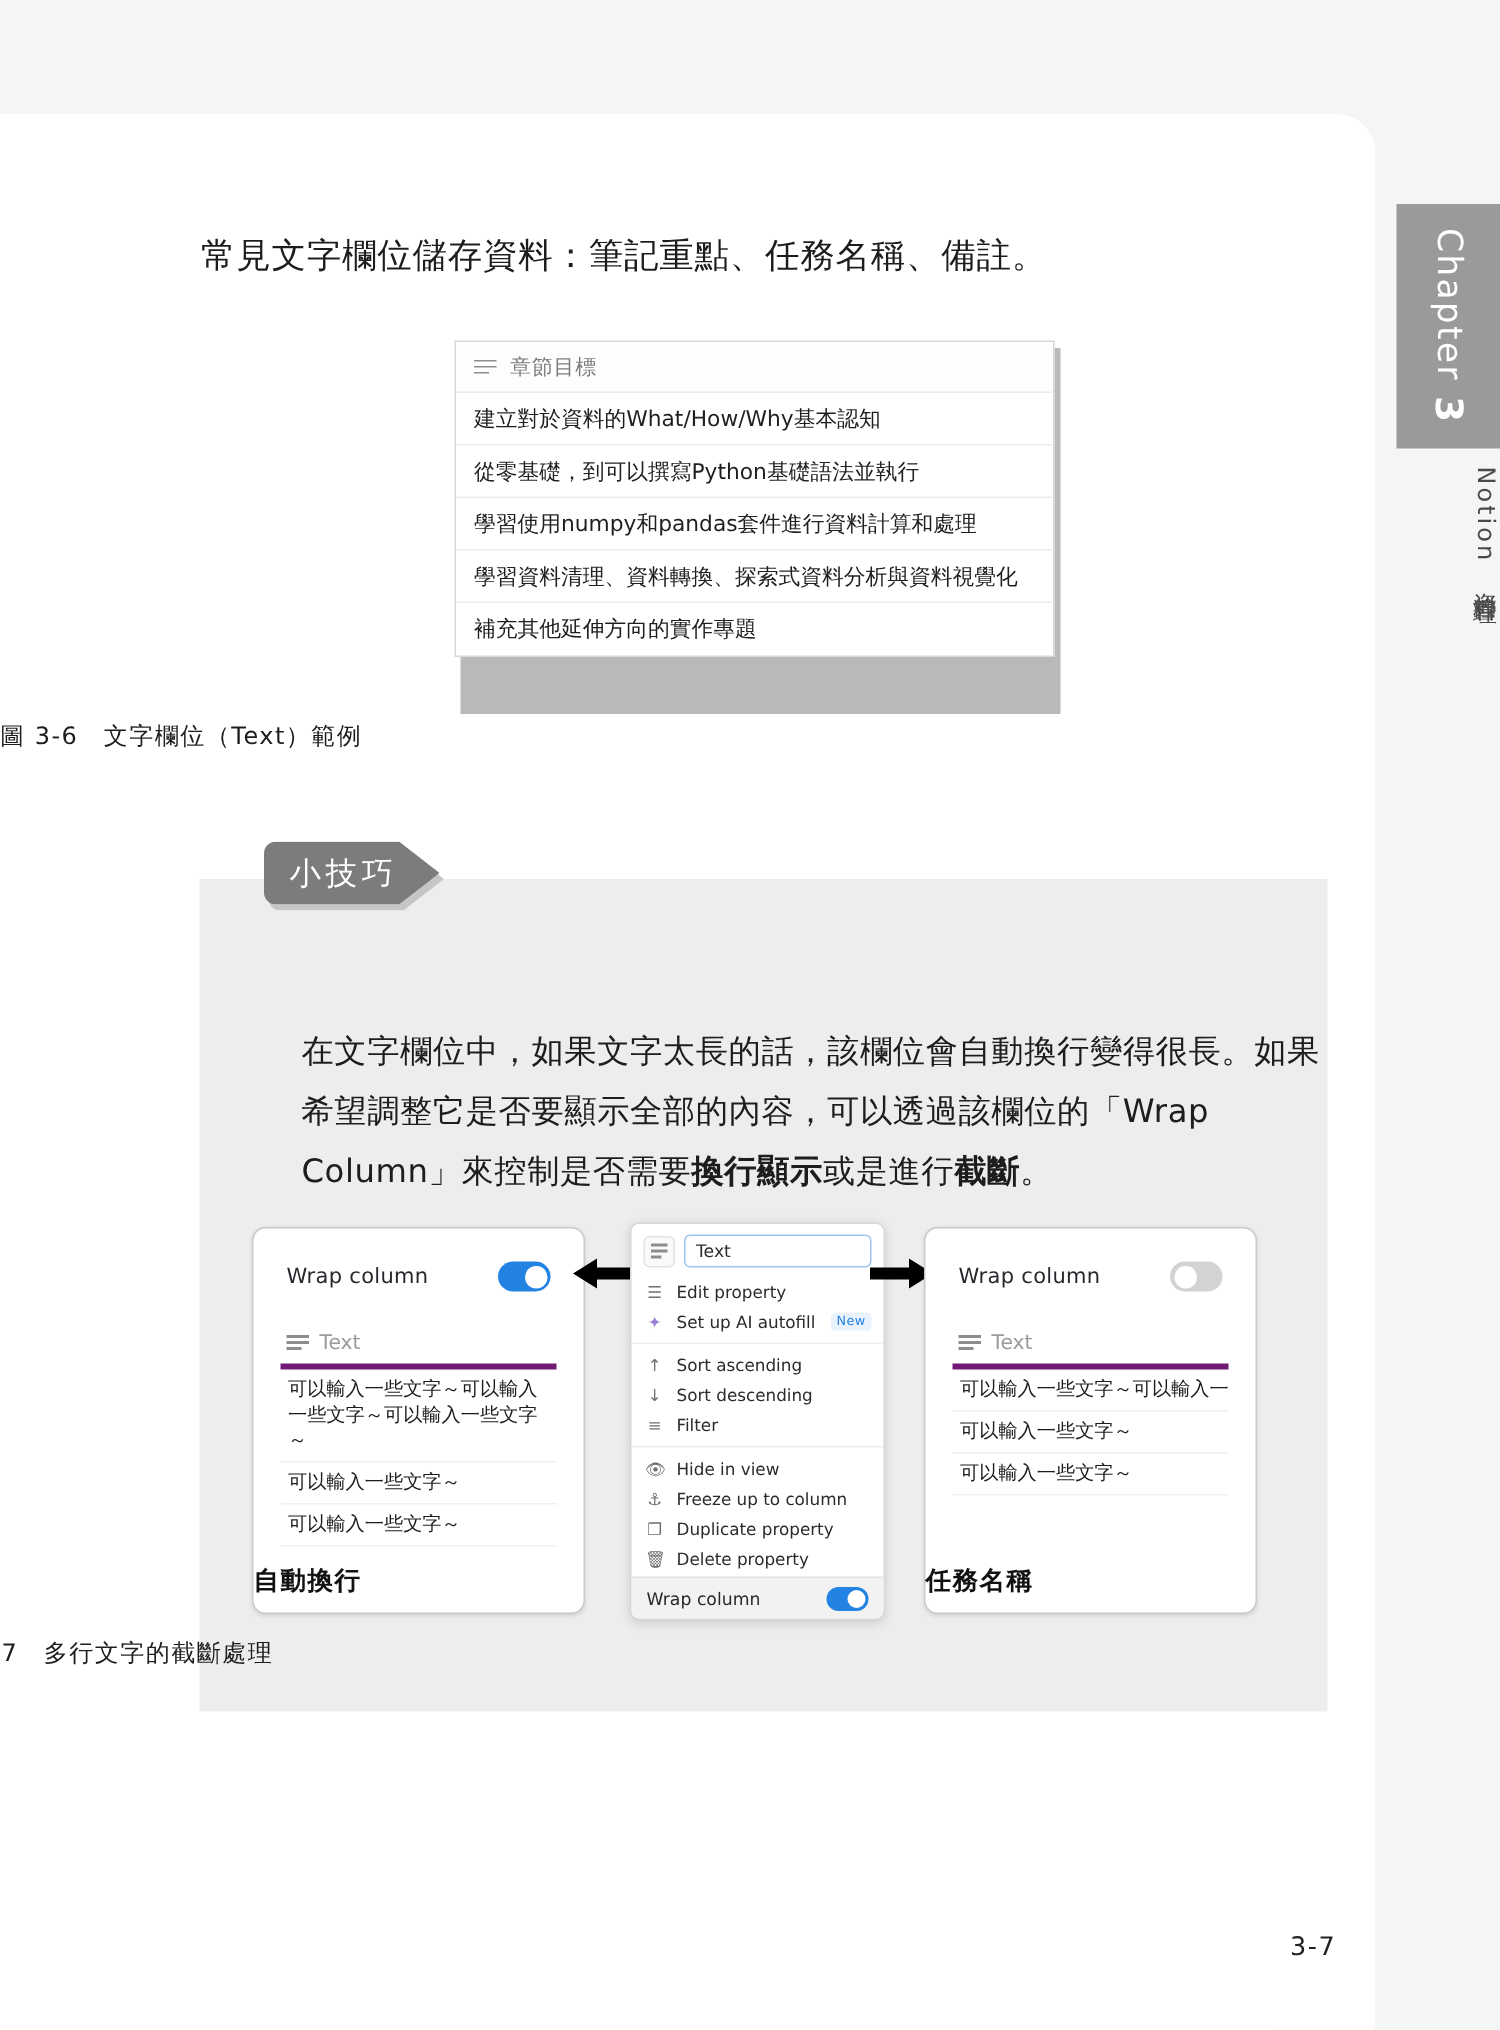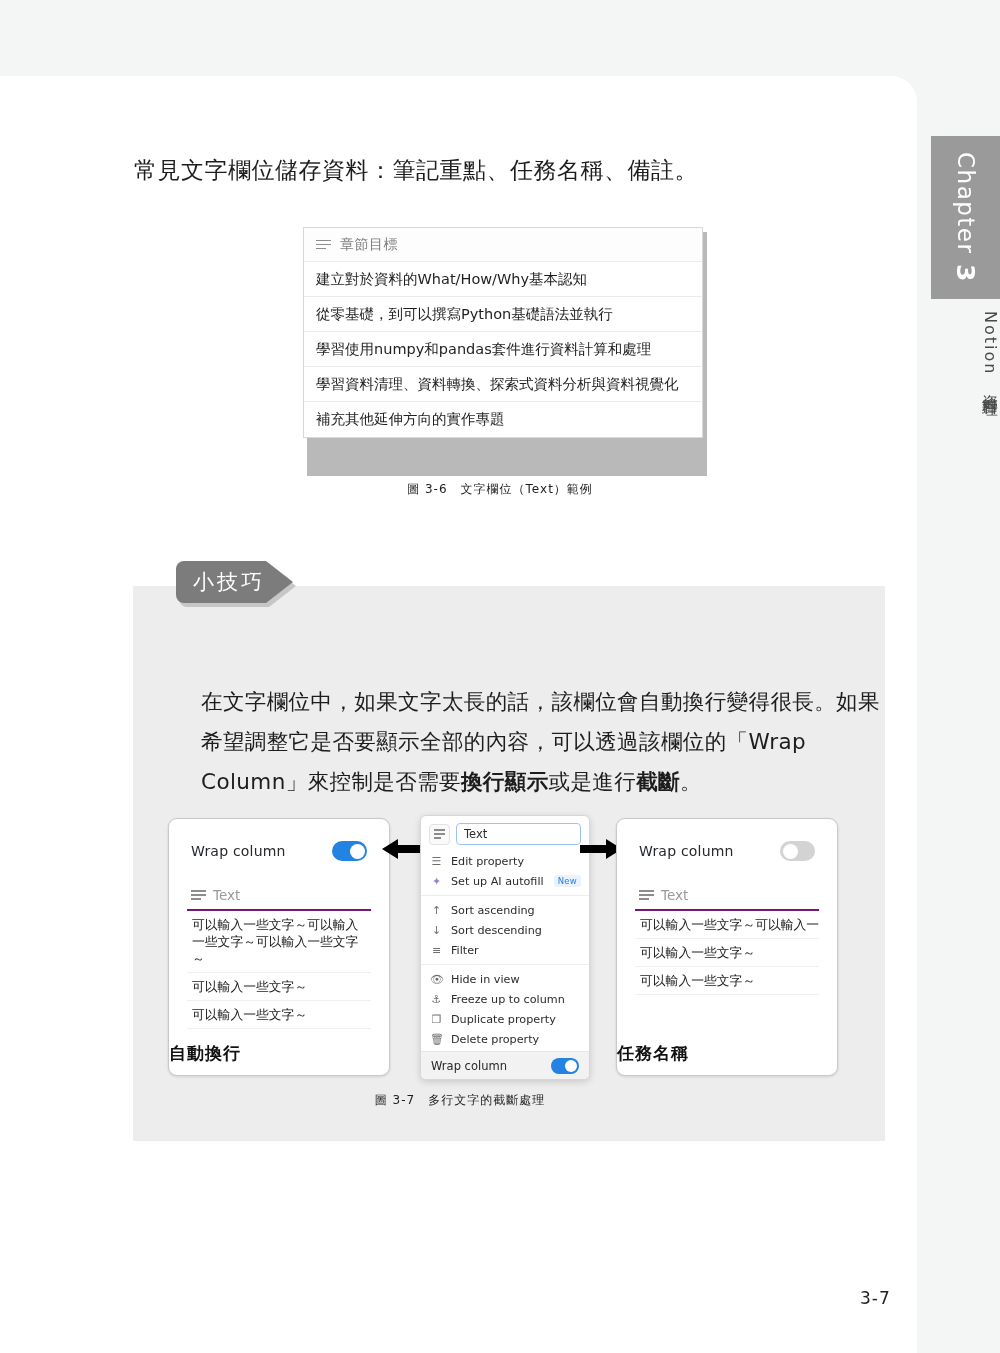--- a/index.html
+++ b/index.html
@@ -105,22 +105,22 @@
   .tl-icon { display: inline-flex; flex-direction: column; gap: 2.5px; width: 15px; }
   .tl-icon i { display: block; height: 1.6px; background: #8d8d8d; }
   .tl-icon i:nth-child(1) { width: 100%; }
   .tl-icon i:nth-child(2) { width: 100%; }
   .tl-icon i:nth-child(3) { width: 66%; }
 
   
   .fig-caption {
     position: absolute;
     width: 100%;
-    text-align: center;
-    font-size: 12px;
+    text-align: left;
+    font-size: 16px;
     color: #1d1d1d;
     letter-spacing: 1px;
   }
   #cap-36 { left: 0; top: 481px; }
   #cap-37 { left: -40px; top: 1092px; }
 
   
   .tipbox {
     position: absolute;
     left: 133px; top: 586px;
@@ -201,21 +201,21 @@
   }
   .toggle.on .knob  { right: 2.5px; }
   .toggle.off .knob { left: 2.5px; }
 
   .col-head {
     display: flex; align-items: center; gap: 7px;
     padding: 26px 0 6px 22px;
   }
   .col-head .ch-label { font-size: 13.5px; color: #9a9a9a; }
 
-  .cells { margin: 0 18px; border-top: 2px solid #701a75; }
+  .cells { margin: 0 18px; border-top: 4px solid #701a75; }
   .cell {
     padding: 5px 5px 5px 5px;
     font-size: 12.8px;
     line-height: 17px;
     color: #1b1b1b;
     border-bottom: 1px solid #efefef;
     white-space: nowrap;
     overflow: hidden;
   }
   .cell.wrap { white-space: normal; }

